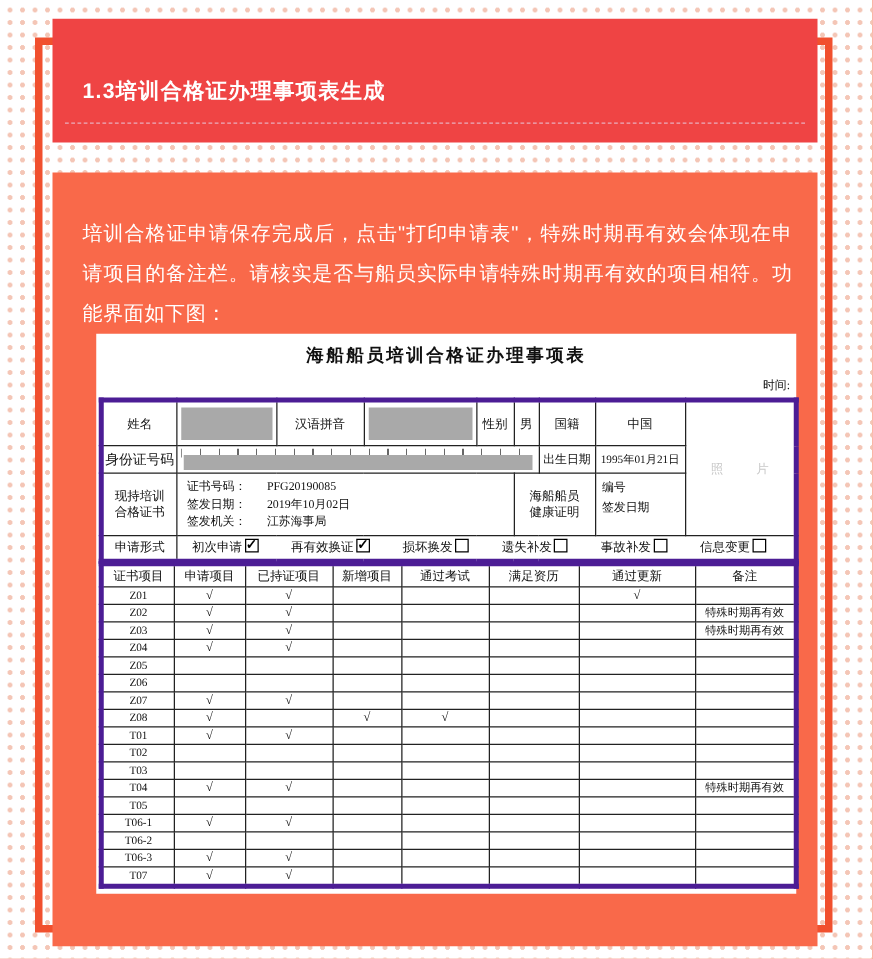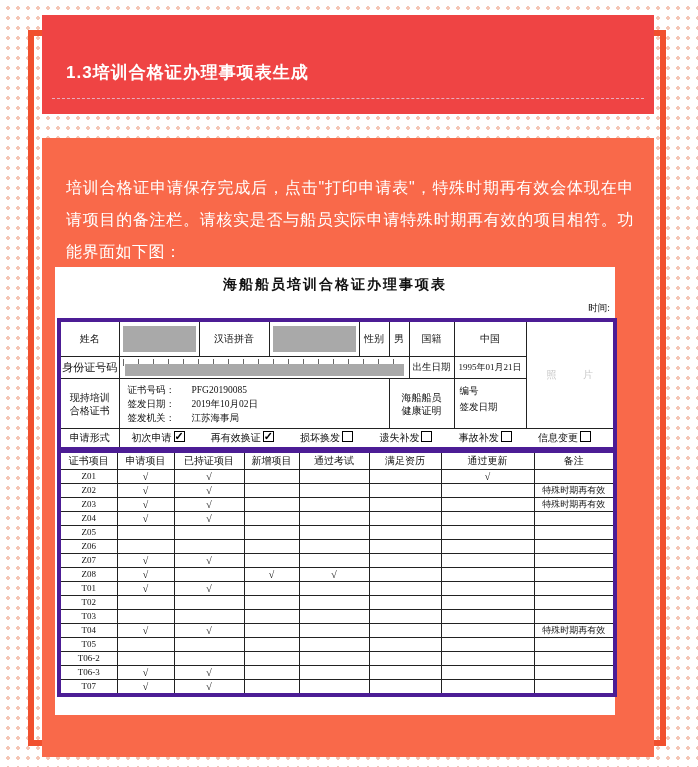--- a/index.html
+++ b/index.html
@@ -12,21 +12,21 @@
   }
   #frame{position:absolute;left:28px;top:30px;width:638px;height:716px;
     border:6px solid #f1502e;box-sizing:border-box;}
   #purple-band{position:absolute;left:42px;top:15px;width:612px;height:99px;background:#ef4444;}
   .band-title{position:absolute;left:24px;top:46px;color:#ffffff;font-weight:bold;
     font-size:17px;letter-spacing:1px;}
   .band-dash{position:absolute;left:10px;right:10px;bottom:15px;border-top:1px dashed #e9aebd;}
   #orange-box{position:absolute;left:42px;top:138px;width:612px;height:619px;background:#f9694a;}
   .intro{margin:34px 20px 0 24px;color:#ffffff;font-size:16px;line-height:32px;
     letter-spacing:.5px;text-align:justify;}
-  #card{position:absolute;left:13px;top:129px;width:560px;height:448px;background:#ffffff;color:#111;}
+  #card{position:absolute;left:35px;top:129px;width:560px;height:448px;background:#ffffff;color:#111;}
   .card-title{padding-top:9px;text-align:center;font-family:"Liberation Serif",serif;
     font-weight:bold;font-size:14px;letter-spacing:2px;}
   .time-row{font-size:9.5px;text-align:right;padding:8px 5px 3px 0;font-family:"Liberation Serif",serif;}
   table.ft{border-collapse:collapse;margin:0 2px;width:556px;table-layout:fixed;
     font-family:"Liberation Serif",serif;border:4px solid #4c1d95;}
   table.ft td,table.ft th{border:1px solid #222;padding:0;text-align:center;
     font-size:10px;overflow:hidden;white-space:nowrap;}
   #body-table{margin-top:-2px;}
   .redact{background:#a9a9a9;}
   .redact.name{height:26px;margin:4px 3px;}
@@ -318,20 +318,30 @@
             <td class="item">T05</td>
             <td class="chk"></td>
             <td class="chk"></td>
             <td class="chk"></td>
             <td class="chk"></td>
             <td class="chk"></td>
             <td class="chk"></td>
             <td class="remark"></td>
           </tr>
           <tr>
+            <td class="item">T06-1</td>
+            <td class="chk">√</td>
+            <td class="chk">√</td>
+            <td class="chk"></td>
+            <td class="chk"></td>
+            <td class="chk"></td>
+            <td class="chk"></td>
+            <td class="remark"></td>
+          </tr>
+          <tr>
             <td class="item">T06-2</td>
             <td class="chk"></td>
             <td class="chk"></td>
             <td class="chk"></td>
             <td class="chk"></td>
             <td class="chk"></td>
             <td class="chk"></td>
             <td class="remark"></td>
           </tr>
           <tr>

